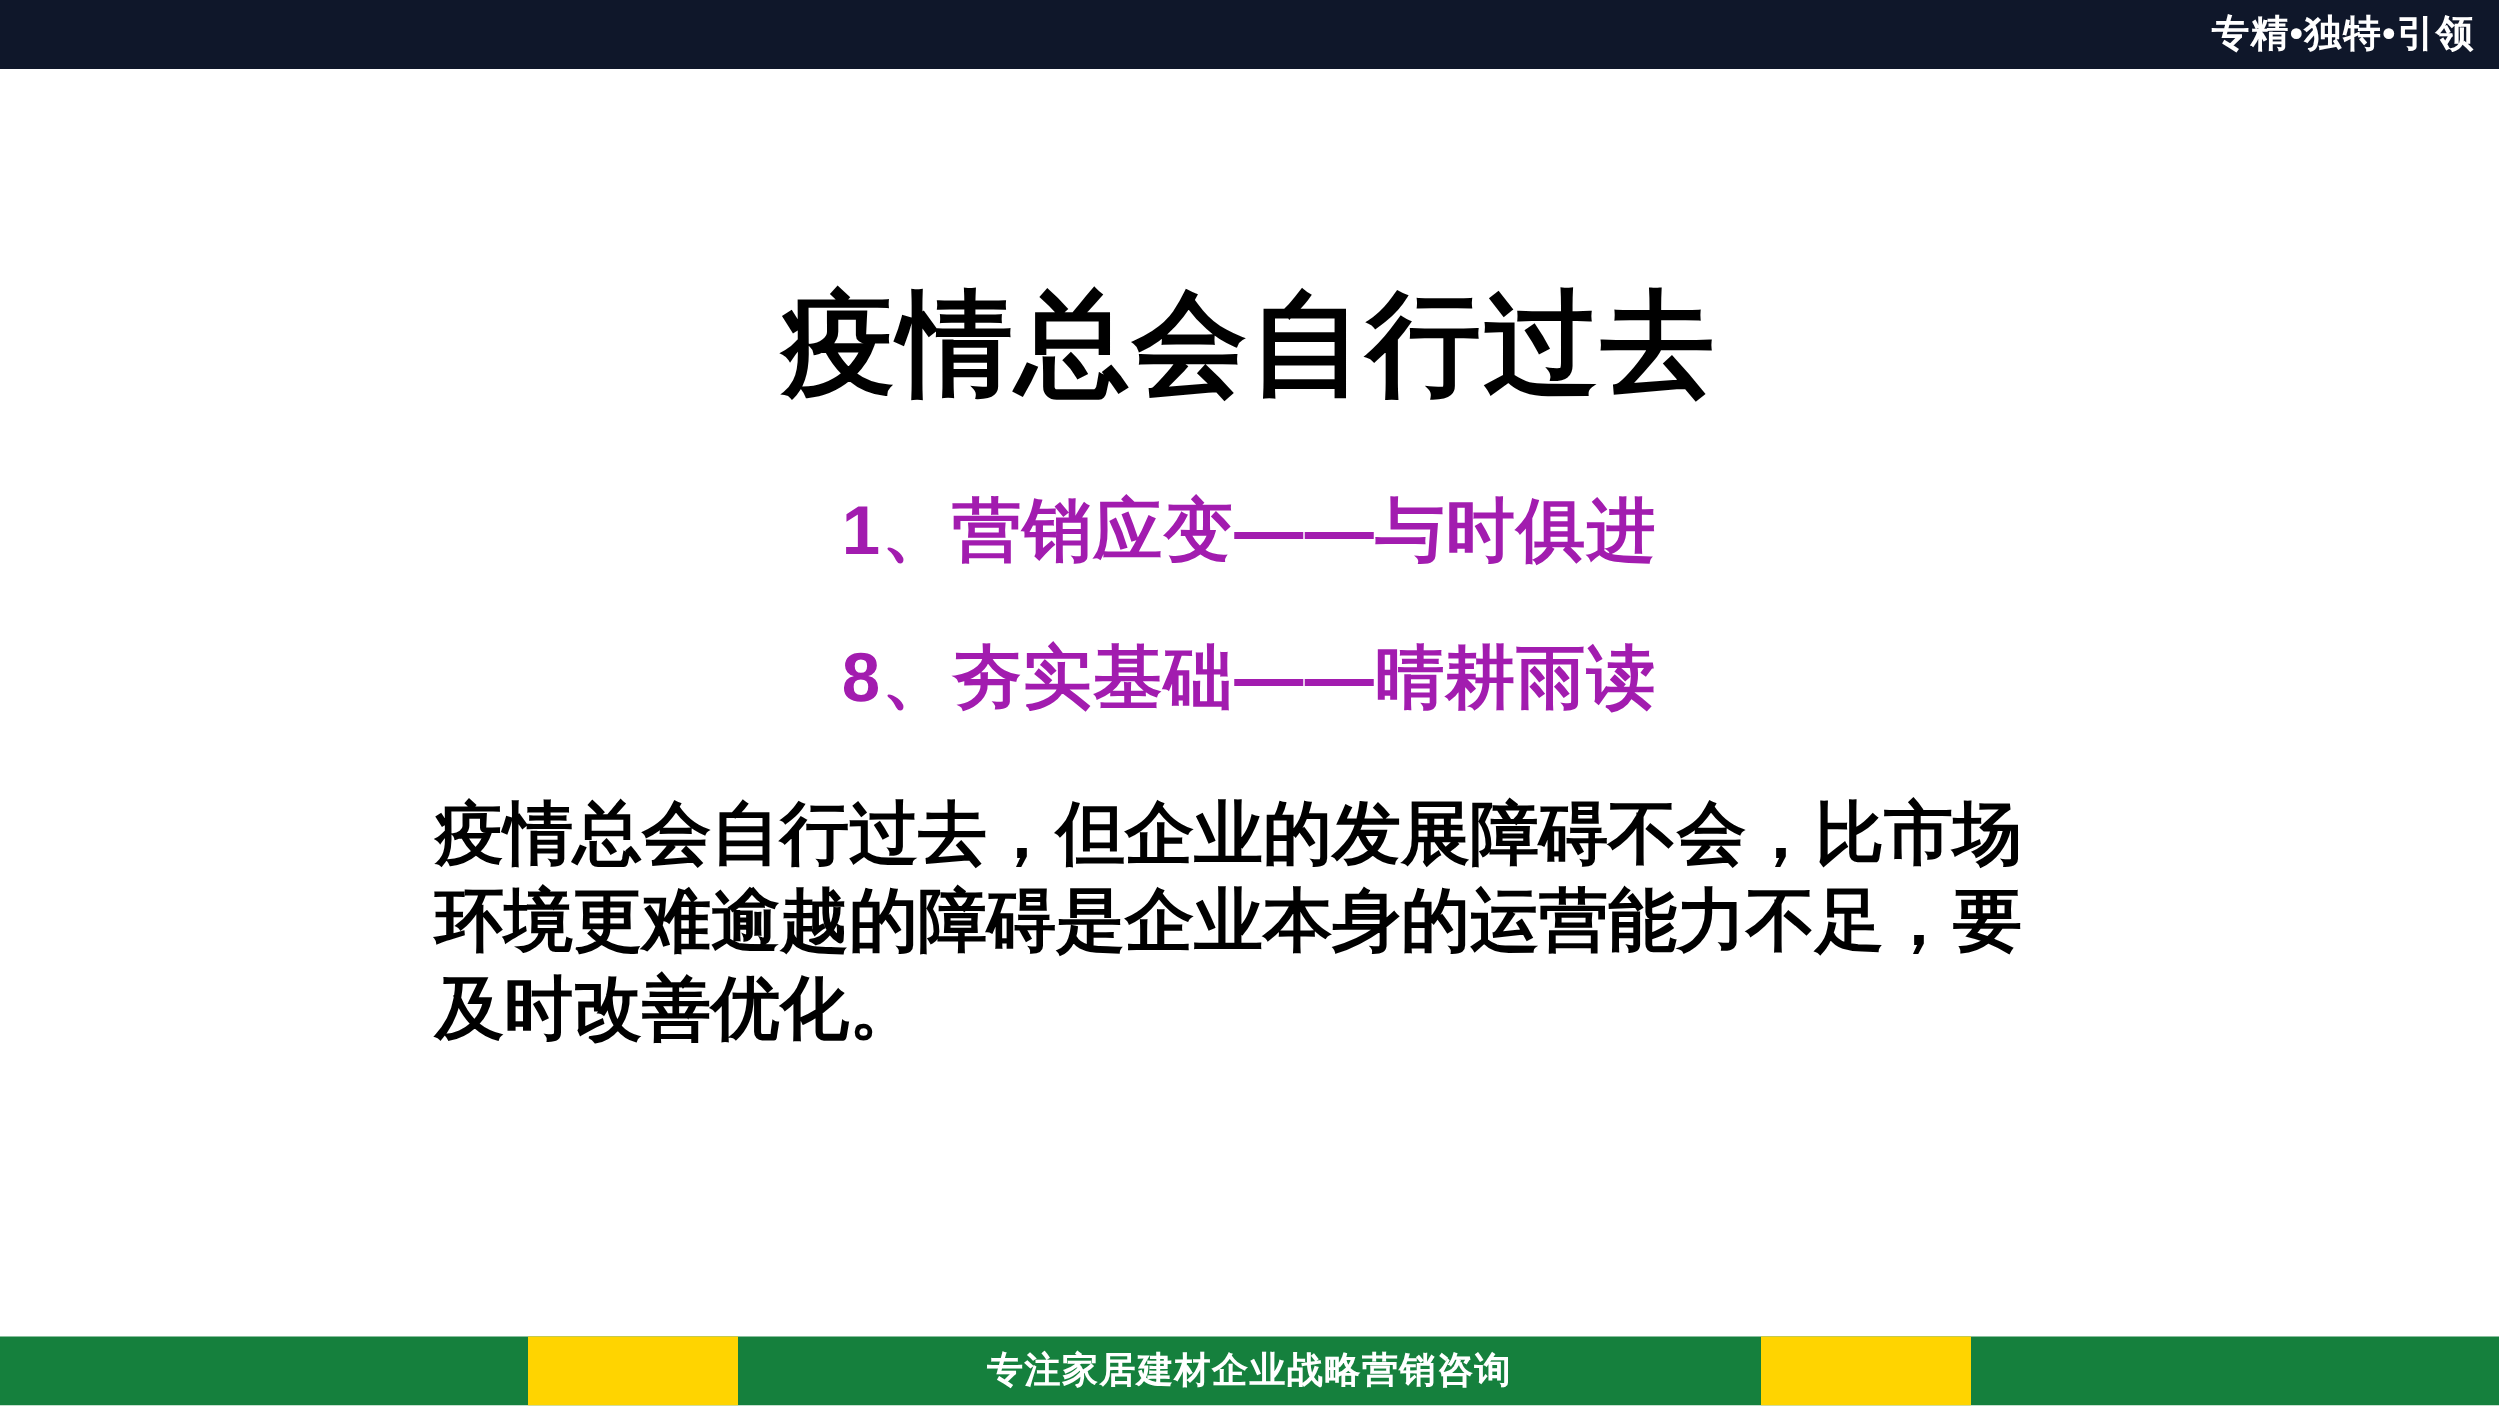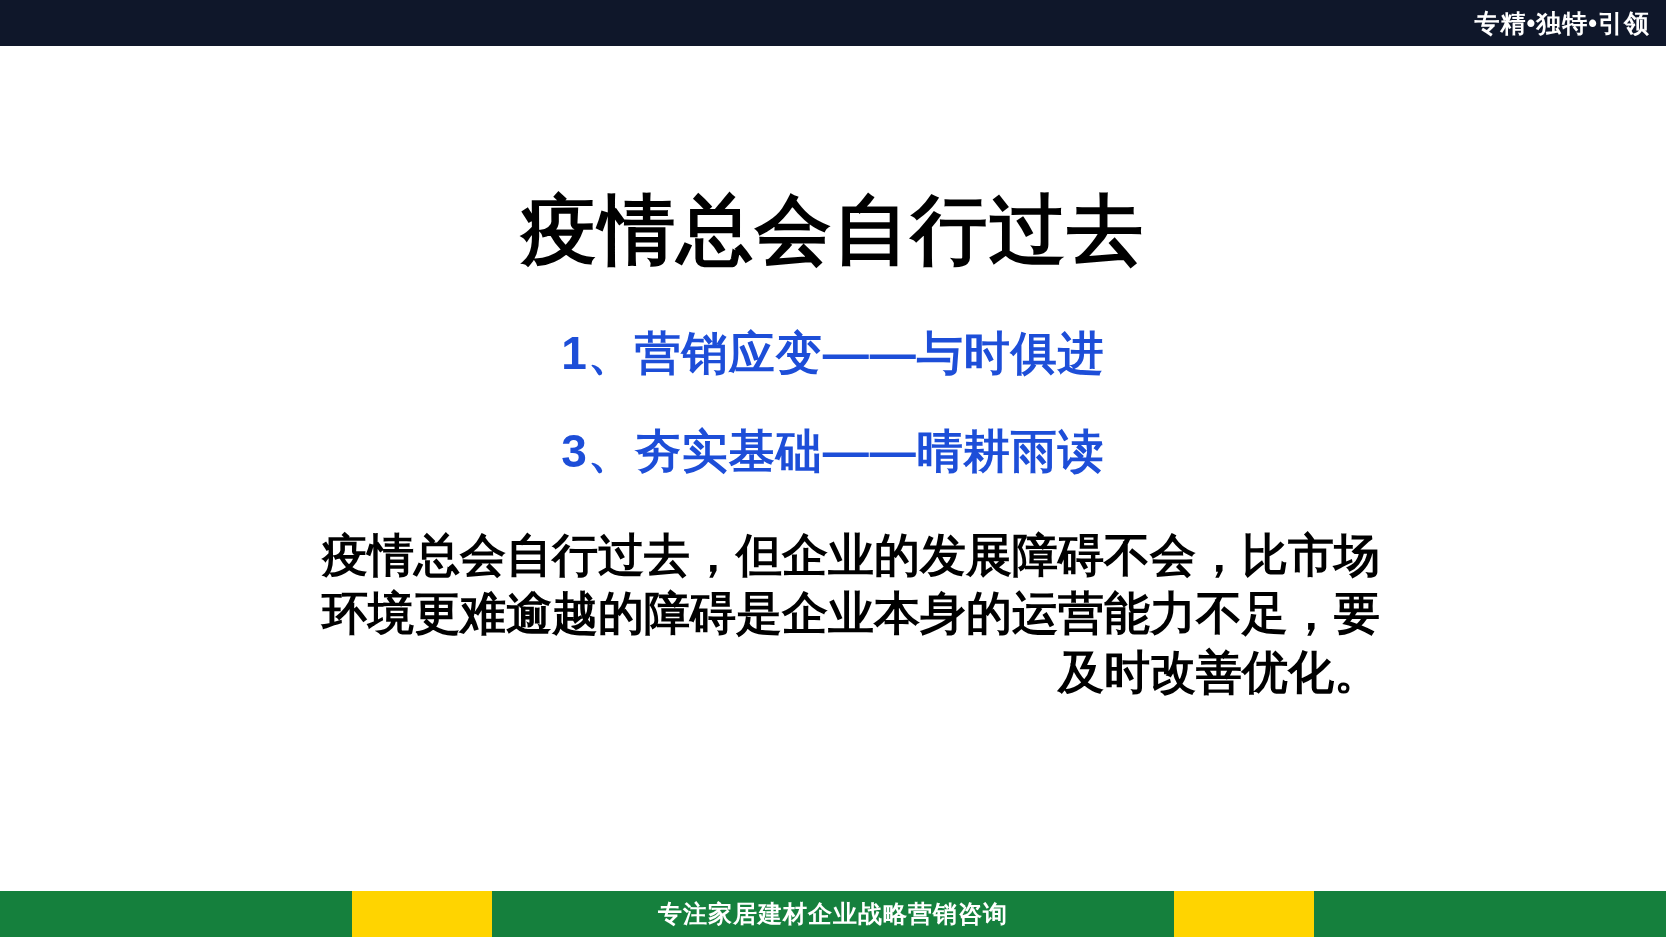--- a/index.html
+++ b/index.html
@@ -64,34 +64,34 @@
     letter-spacing: 2px;
     line-height: 1.15;
     white-space: nowrap;
   }
   .point {
     position: absolute;
     width: 1666px;
     text-align: center;
     font-size: 46px;
     font-weight: bold;
-    color: #1d4ed8;
+    color: #a21caf;
     letter-spacing: 1px;
     white-space: nowrap;
     line-height: 1.2;
   }
   .point-1 { left: 0; top: 280px; }
   .point-2 { left: 0; top: 378px; }
 
   .paragraph {
     position: absolute;
     left: 290px;
     top: 480px;
     width: 1090px;
-    text-align: right;
+    text-align: left;
     font-size: 46px;
     font-weight: bold;
     color: #000000;
     line-height: 1.27;
     letter-spacing: 0px;
   }
 
   
   .bottombar {
     position: absolute;
@@ -132,21 +132,21 @@
   <div class="topbar">
     <div class="topbar-tagline">专精•独特•引领</div>
   </div>
 
   <div class="content">
 
     <div class="title">疫情总会自行过去</div>
 
     <div class="point point-1">1、营销应变——与时俱进</div>
 
-    <div class="point point-2">3、夯实基础——晴耕雨读</div>
+    <div class="point point-2">8、夯实基础——晴耕雨读</div>
 
     <div class="paragraph">疫情总会自行过去，但企业的发展障碍不会，比市场环境更难逾越的障碍是企业本身的运营能力不足，要及时改善优化。</div>
 
   </div>
 
   <div class="bottombar">
     <div class="bottom-swatch left"></div>
     <div class="bottom-swatch right"></div>
     <div class="bottom-caption">专注家居建材企业战略营销咨询</div>
   </div>

